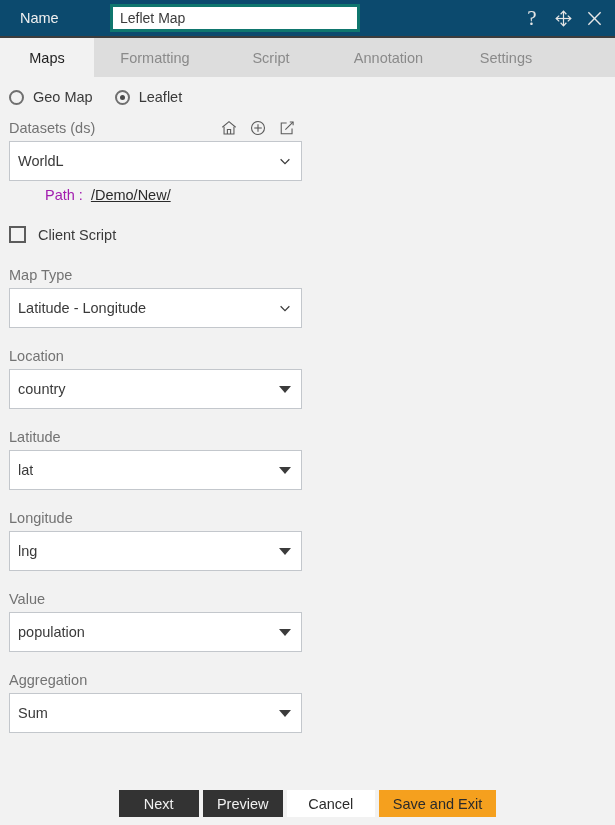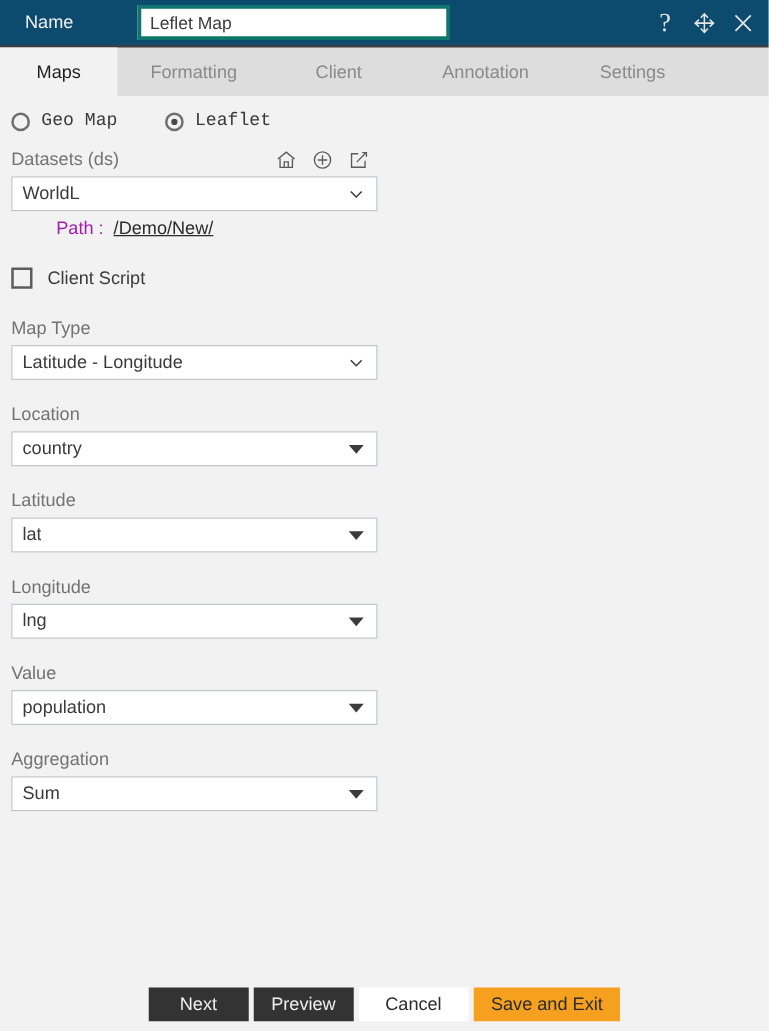--- a/index.html
+++ b/index.html
@@ -95,22 +95,21 @@
   .content {
     position: relative;
     height: 748px;
     background: #f2f2f2;
     padding: 0;
   }
 
   .row-radios {
     display: flex;
     padding: 12px 0 0 9px;
-    gap: 16px;
-    font-family: Liberation Mono, monospace;
+    gap: 0;
   }
   .radio-item {
     display: flex;
     align-items: center;
     cursor: pointer;
     margin-right: 22px;
   }
   .radio {
     width: 15px; height: 15px;
     border: 2px solid #6f6f6f;
@@ -157,21 +156,21 @@
     width: 18px; height: 18px;
     color: #5a5a5a;
     cursor: pointer;
     display: flex; align-items: center; justify-content: center;
   }
   .ds-icons .dsicon svg { display: block; }
 
   .select-box {
     position: relative;
     width: 293px;
-    height: 28px;
+    height: 40px;
     margin-left: 9px;
     background: #ffffff;
     border: 1px solid #c3c7cc;
     display: flex;
     align-items: center;
     cursor: pointer;
   }
   .select-box .sel-value {
     font-size: 14.5px;
     color: #3a3a3a;
@@ -292,21 +291,21 @@
 </div>
 
 <div class="tabstrip">
   <div class="tab active tab-maps">
     <span>Maps</span>
   </div>
   <div class="tab tab-format">
     <span>Formatting</span>
   </div>
   <div class="tab tab-events">
-    <span>Client</span>
+    <span>Script</span>
   </div>
   <div class="tab tab-annot">
     <span>Annotation</span>
   </div>
   <div class="tab tab-settings">
     <span>Settings</span>
   </div>
 </div>
 
 <div class="content">

